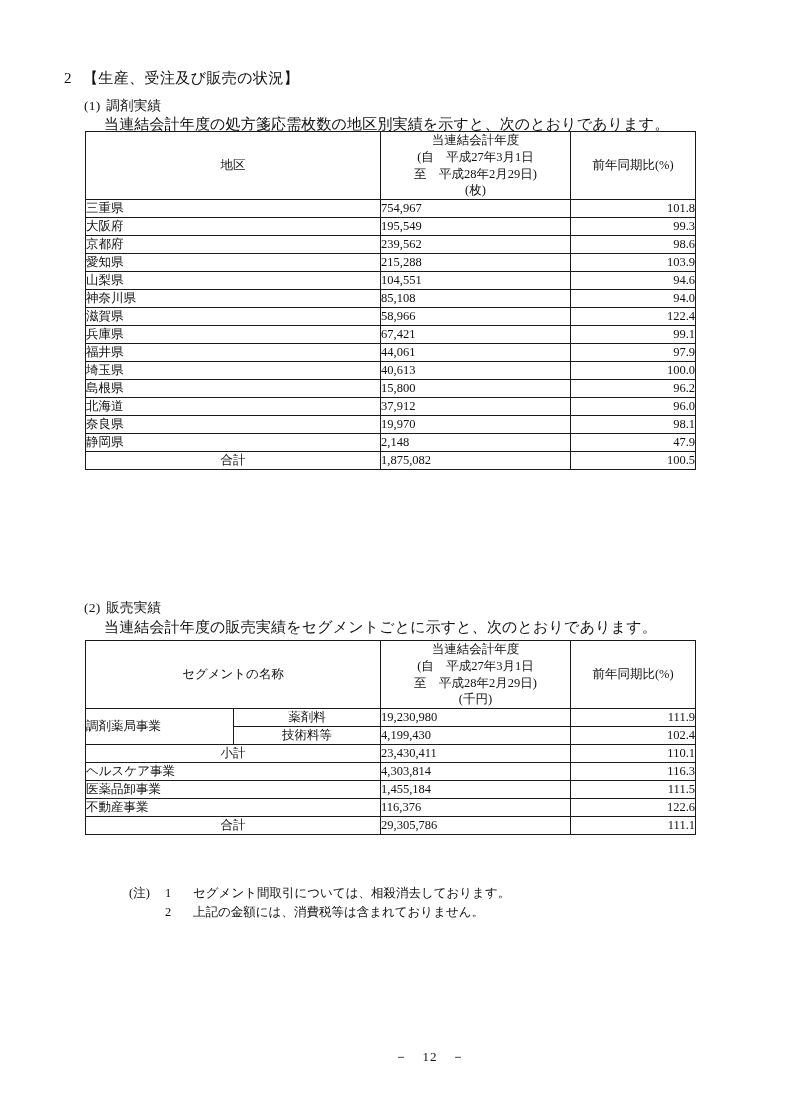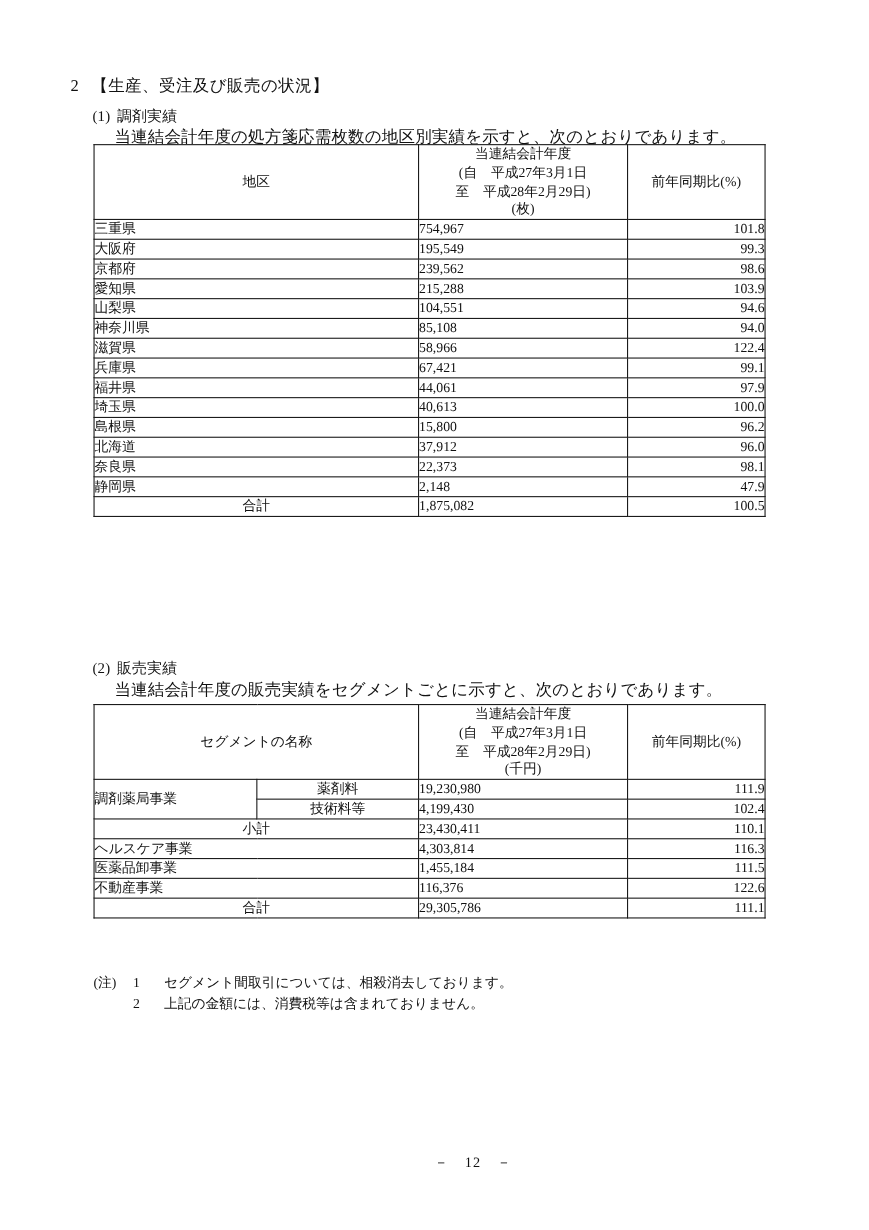--- a/index.html
+++ b/index.html
@@ -126,21 +126,21 @@
   }
 
   
   .notes {
     position: absolute;
     left: 85px;
     top: 884px;
     font-size: 12.5px;
     line-height: 1.55;
   }
-  .note-row { white-space: nowrap; }
+  .note-row { white-space: nowrap; margin-left: 44px; }
   .note-row .marker { display: inline-block; width: 36px; }
   .note-row .idx    { display: inline-block; width: 28px; }
 
   
   .page-number {
     position: absolute;
     left: 0;
     top: 1048px;
     width: 790px;
     text-align: center;
@@ -237,21 +237,21 @@
           <td class="cell-num">15,800</td>
           <td class="cell-ratio">96.2</td>
         </tr>
         <tr>
           <td class="cell-name">北海道</td>
           <td class="cell-num">37,912</td>
           <td class="cell-ratio">96.0</td>
         </tr>
         <tr>
           <td class="cell-name">奈良県</td>
-          <td class="cell-num">22,373</td>
+          <td class="cell-num">19,970</td>
           <td class="cell-ratio">98.1</td>
         </tr>
         <tr>
           <td class="cell-name">静岡県</td>
           <td class="cell-num">2,148</td>
           <td class="cell-ratio">47.9</td>
         </tr>
         <tr>
           <td class="cell-center">合計</td>
           <td class="cell-num">1,875,082</td>

